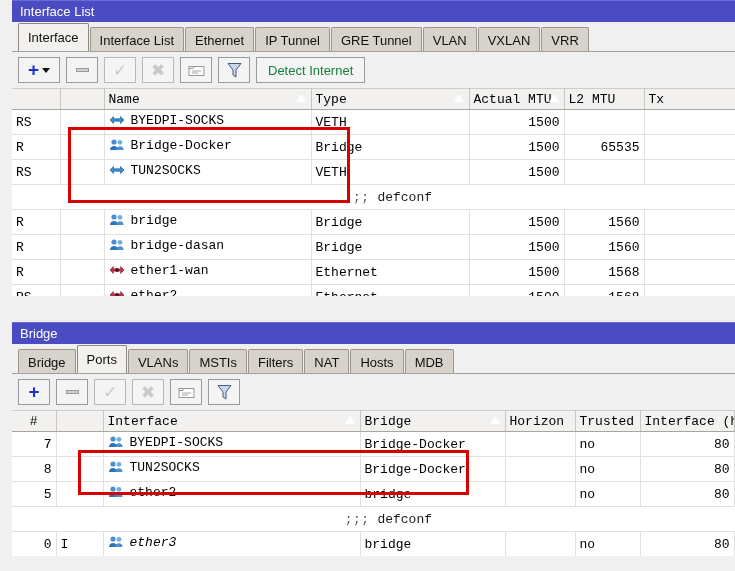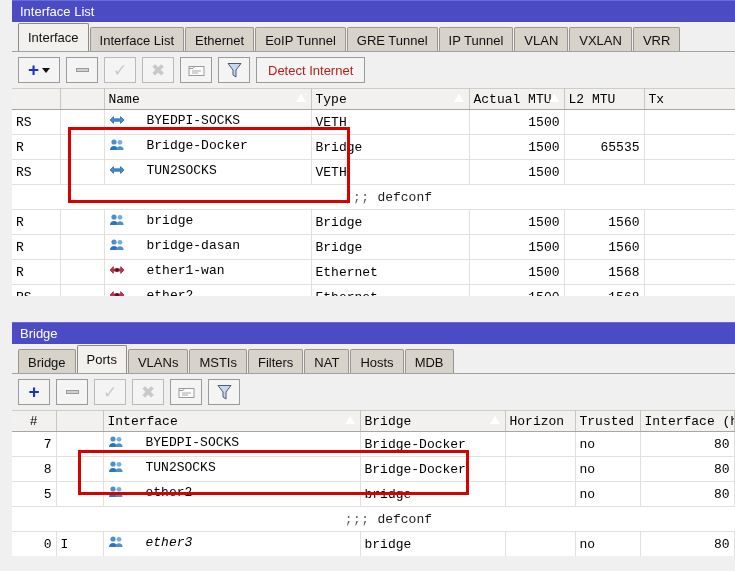--- a/index.html
+++ b/index.html
@@ -85,21 +85,21 @@
     align-items: center;
     justify-content: center;
     box-sizing: border-box;
     position: relative;
   }
   .tbtn.wide { width: 42px; }
   .tbtn.disabled { background: #f4f4f4; border-color: #b9b9b9; }
   .tbtn.text {
     width: auto; padding: 0 11px;
     font-size: 13px;
-    color: #b91c1c;
+    color: #15803d;
     height: 26px;
   }
 
   .ic-plus { font-weight: bold; color: #1a33c8; font-size: 19px; line-height: 1; position: relative; top: -1px;}
   .ic-caret { border-left: 4px solid transparent; border-right: 4px solid transparent; border-top: 5px solid #111; margin-left: 3px; }
   .ic-minus { width: 13px; height: 4px; background: #cfcfcf; border: 1px solid #9a9a9a; box-sizing: border-box;}
   .ic-check { color: #c9c9c9; font-size: 17px; line-height: 1; }
   .ic-x { color: #c9c9c9; font-size: 17px; line-height: 1; }
 
   
@@ -147,21 +147,21 @@
     border-left: 5px solid transparent;
     border-right: 5px solid transparent;
     border-bottom: 8px solid #c9c7c3;
     z-index:-1;
   }
 
   .comment-row td { color: #1b1b1b; background: #ffffff; }
   .comment-text { padding-left: 18px; }
   .semis { color: #555; letter-spacing: 1px; font-size: 12px; }
 
-  .ifname { display: inline-flex; align-items: center; gap: 22px; }
+  .ifname { display: inline-flex; align-items: center; gap: 6px; }
   .ital { font-style: italic; }
 
   
   .redbox {
     position: absolute;
     border: 3px solid #d90000;
     box-sizing: border-box;
     pointer-events: none;
     z-index: 20;
   }
@@ -176,23 +176,22 @@
   <div class="window" id="win-interface" style="top:0;height:318px;">
 
     <div class="win-title">
       <span>Interface List</span>
     </div>
 
     <div class="tabbar" id="if-tabs">
         <div class="tab active"><span>Interface</span></div>
         <div class="tab"><span>Interface List</span></div>
         <div class="tab"><span>Ethernet</span></div>
-        <div class="tab"><span>EoIP Tunnel</span></div>
+        <div class="tab"><span>IP Tunnel</span></div>
         <div class="tab"><span>GRE Tunnel</span></div>
-        <div class="tab"><span>IP Tunnel</span></div>
         <div class="tab"><span>VLAN</span></div>
         <div class="tab"><span>VXLAN</span></div>
         <div class="tab"><span>VRR</span></div>
       </div>
 
     <div class="toolbar">
       <div class="tbtn wide">
         <span class="ic-plus">+</span>
         <span class="ic-caret"></span>
       </div>

